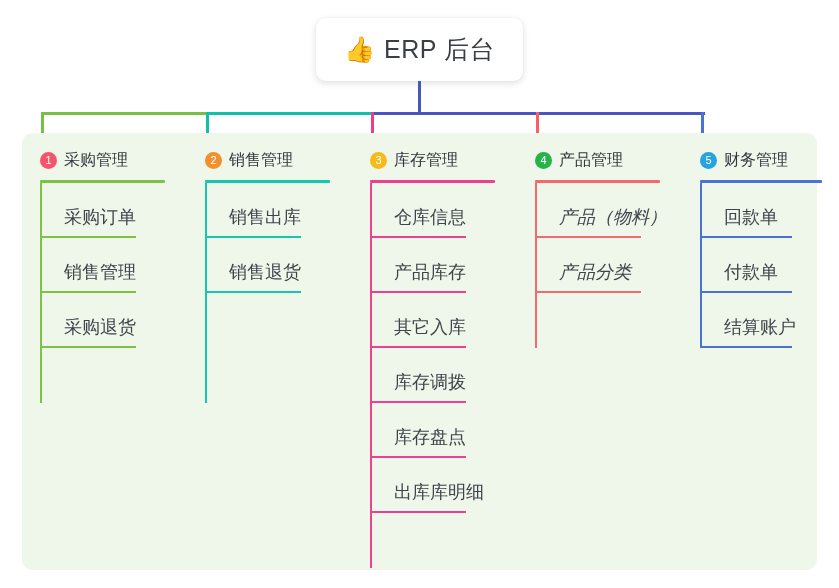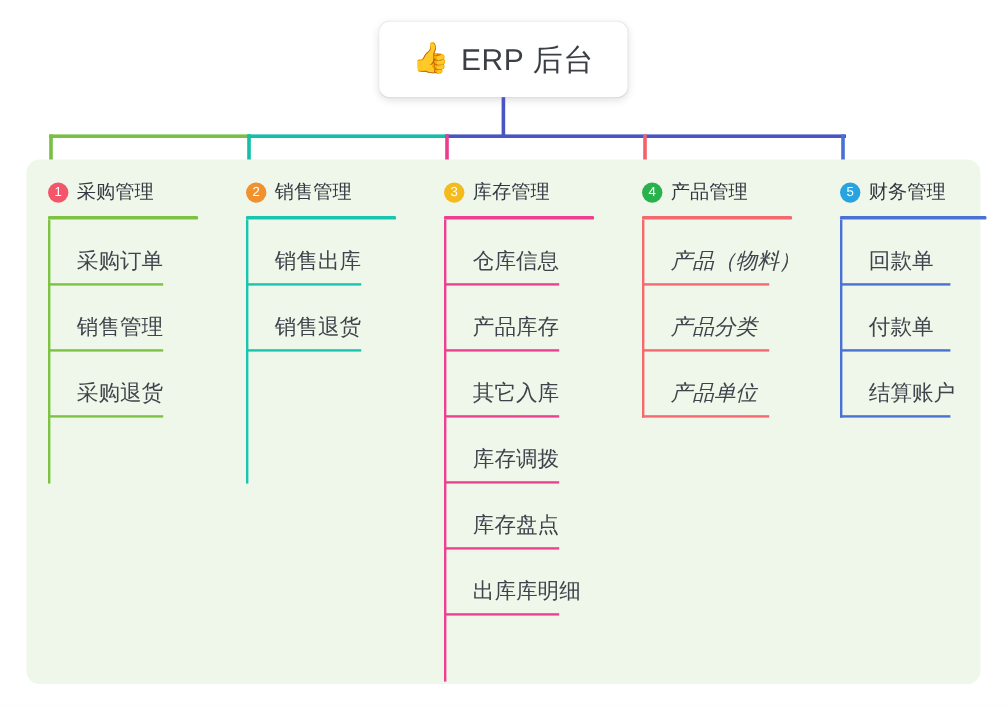--- a/index.html
+++ b/index.html
@@ -178,24 +178,20 @@
         <div class="leaves" style="height: 165px; font-style: italic;">
           <div class="spine" style="background: rgb(244, 105, 110); height: 165px;"></div>
           <div class="leaf">
             <span class="leaf-label">产品（物料）</span>
             <div class="leaf-rule" style="background: rgb(244, 105, 110); width: 106px;"></div>
           </div>
           <div class="leaf">
             <span class="leaf-label">产品分类</span>
             <div class="leaf-rule" style="background: rgb(244, 105, 110); width: 106px;"></div>
           </div>
-          <div class="leaf">
-            <span class="leaf-label">产品单位</span>
-            <div class="leaf-rule" style="background: rgb(244, 105, 110); width: 106px;"></div>
-          </div>
         </div>
       </div>
       <div class="col" style="left: 682px; top: 146px; width: 150px;">
         <div class="col-head">
           <span class="badge" style="background: rgb(39, 163, 224);">5</span>
           <span class="col-title">财务管理</span>
         </div>
         <div class="head-rule" style="background: rgb(74, 114, 212); width: 122px;"></div>
         <div class="leaves" style="height: 152px;">
           <div class="spine" style="background: rgb(74, 114, 212); height: 165px;"></div>

